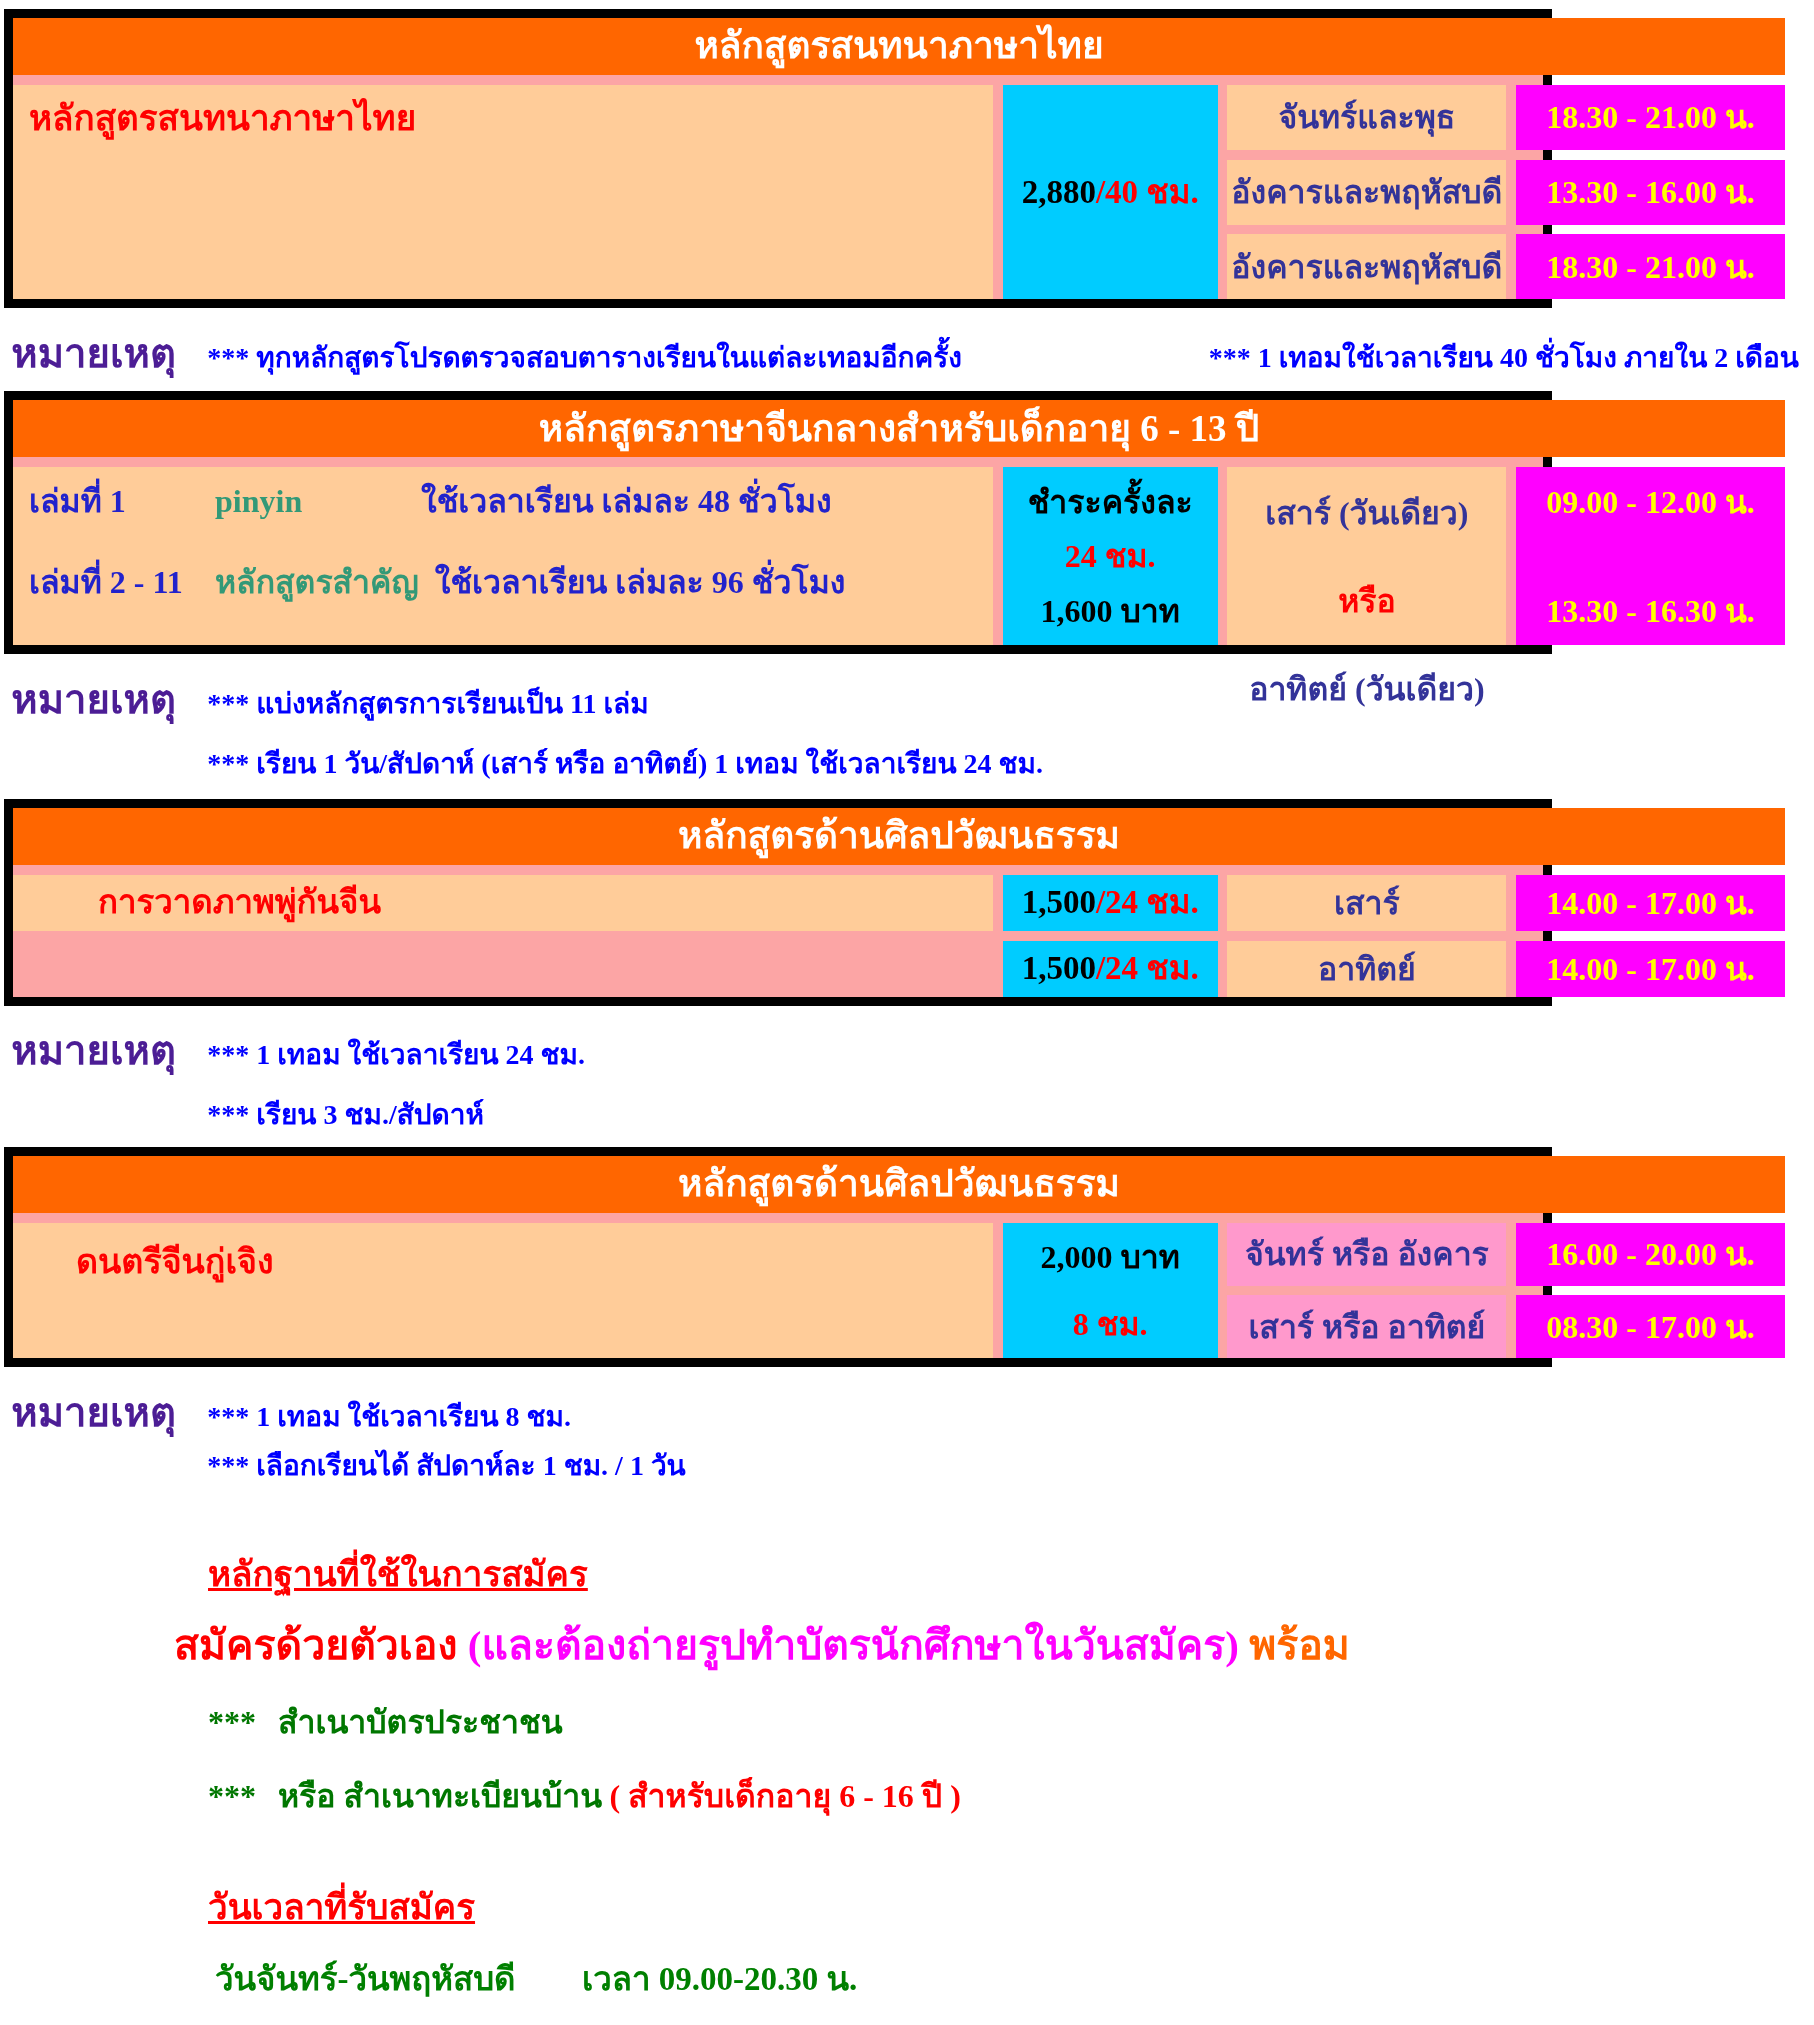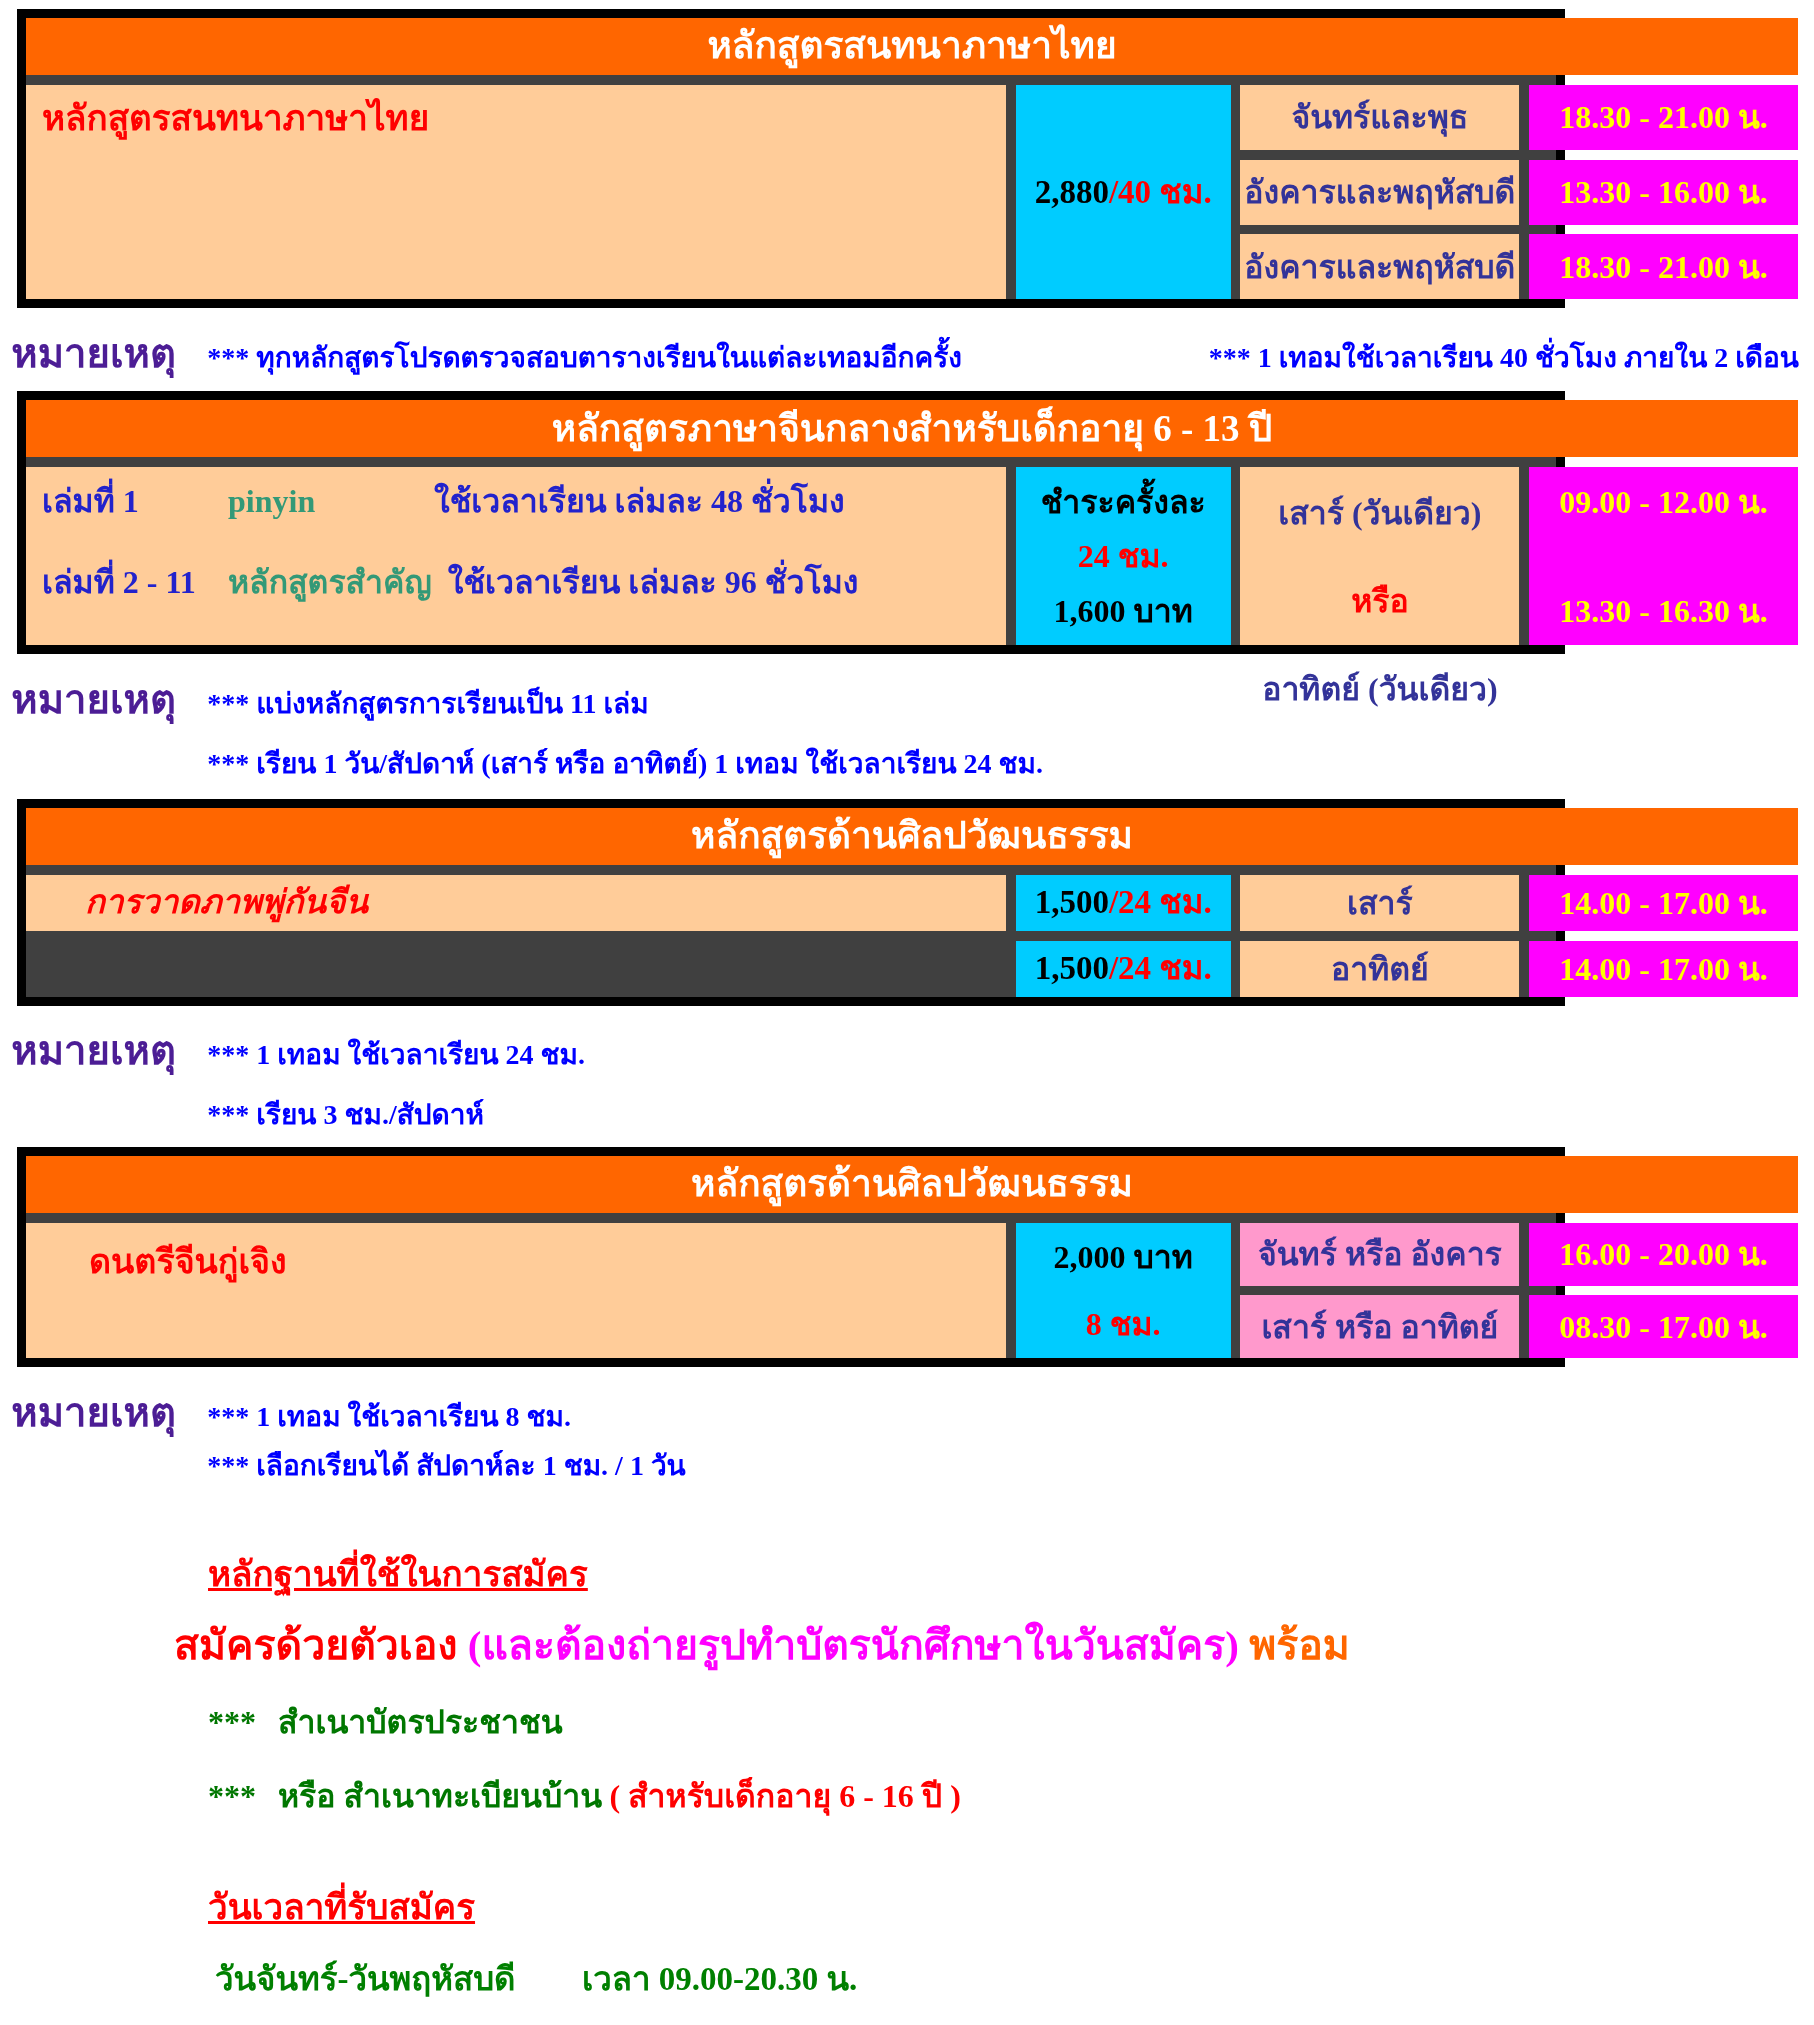--- a/index.html
+++ b/index.html
@@ -5,23 +5,23 @@
   html,body{margin:0;padding:0;}
   body{
     width:1815px;height:2238px;overflow:hidden;background:#FFFFFF;
     font-family:"Liberation Serif","DejaVu Serif",serif;
     font-weight:bold;
   }
   
   .tbl{
     box-sizing:border-box;
     width:1548px;
-    margin-left:17px;
+    margin-left:4px;
     border:9.7px solid #000;
-    background:#404040;
+    background:#fca5a5;
     display:grid;
     gap:9.7px;
   }
   .t1{margin-top:9.3px;grid-template-columns:980px 215px 279px 269px;grid-template-rows:57px 65px 65px 65px;}
   .t2{margin-top:10.5px;grid-template-columns:980px 215px 279px 269px;grid-template-rows:57px 178px;}
   .t3{margin-top:17px;grid-template-columns:980px 215px 279px 269px;grid-template-rows:57px 56px 56px;}
   .t4{margin-top:13px;grid-template-columns:980px 215px 279px 269px;grid-template-rows:57px 63px 63px;}
   .hdr{
     grid-column:1/5;background:#FF6600;color:#FFFFFF;
     display:flex;align-items:center;justify-content:center;
@@ -48,21 +48,21 @@
   .t1 .d3{grid-area:4/3;} .t1 .tm3{grid-area:4/4;}
   
   .t2 .course{grid-area:2/1/3/2;flex-direction:column;align-items:flex-start;justify-content:flex-start;padding:13.8px 0 0 16px;font-size:32px;gap:41px;}
   .t2 .course .cl{display:flex;align-items:baseline;}
   .t2 .course .w1{min-width:162px;margin-right:24px;}
   .t2 .course .w2{min-width:190px;margin-right:16px;}
   .t2 .pr{grid-area:2/2/3/3;flex-direction:column;justify-content:space-between;padding:14.6px 0;font-size:32px;}
   .t2 .dy{grid-area:2/3/3/4;flex-direction:column;justify-content:space-between;padding:26px 0;gap:48px;}
   .t2 .tmc{grid-area:2/4/3/5;flex-direction:column;justify-content:space-between;padding:14.6px 0;}
   
-  .t3 .courseA{grid-area:2/1;justify-content:flex-start;padding-left:59px;font-size:33px;font-style:italic;}
+  .t3 .courseA{grid-area:2/1;justify-content:flex-start;padding-left:85px;font-size:33px;}
   .t3 .prA{grid-area:2/2;} .t3 .dA{grid-area:2/3;} .t3 .tA{grid-area:2/4;}
   .t3 .courseB{grid-area:3/1;justify-content:flex-start;padding-left:63px;font-size:33px;}
   .t3 .prB{grid-area:3/2;} .t3 .dB{grid-area:3/3;} .t3 .tB{grid-area:3/4;}
   
   .t4 .course{grid-area:2/1/4/2;align-items:flex-start;justify-content:flex-start;padding:18px 0 0 63px;font-size:34px;}
   .t4 .pr{grid-area:2/2/4/3;flex-direction:column;justify-content:space-around;font-size:32px;}
   .t4 .d1{grid-area:2/3;} .t4 .tm1{grid-area:2/4;}
   .t4 .d2{grid-area:3/3;} .t4 .tm2{grid-area:3/4;}
   
   .note{display:flex;align-items:baseline;margin:18.6px 16px 0 11.3px;font-size:28px;color:#0000FF;line-height:1.35;}

